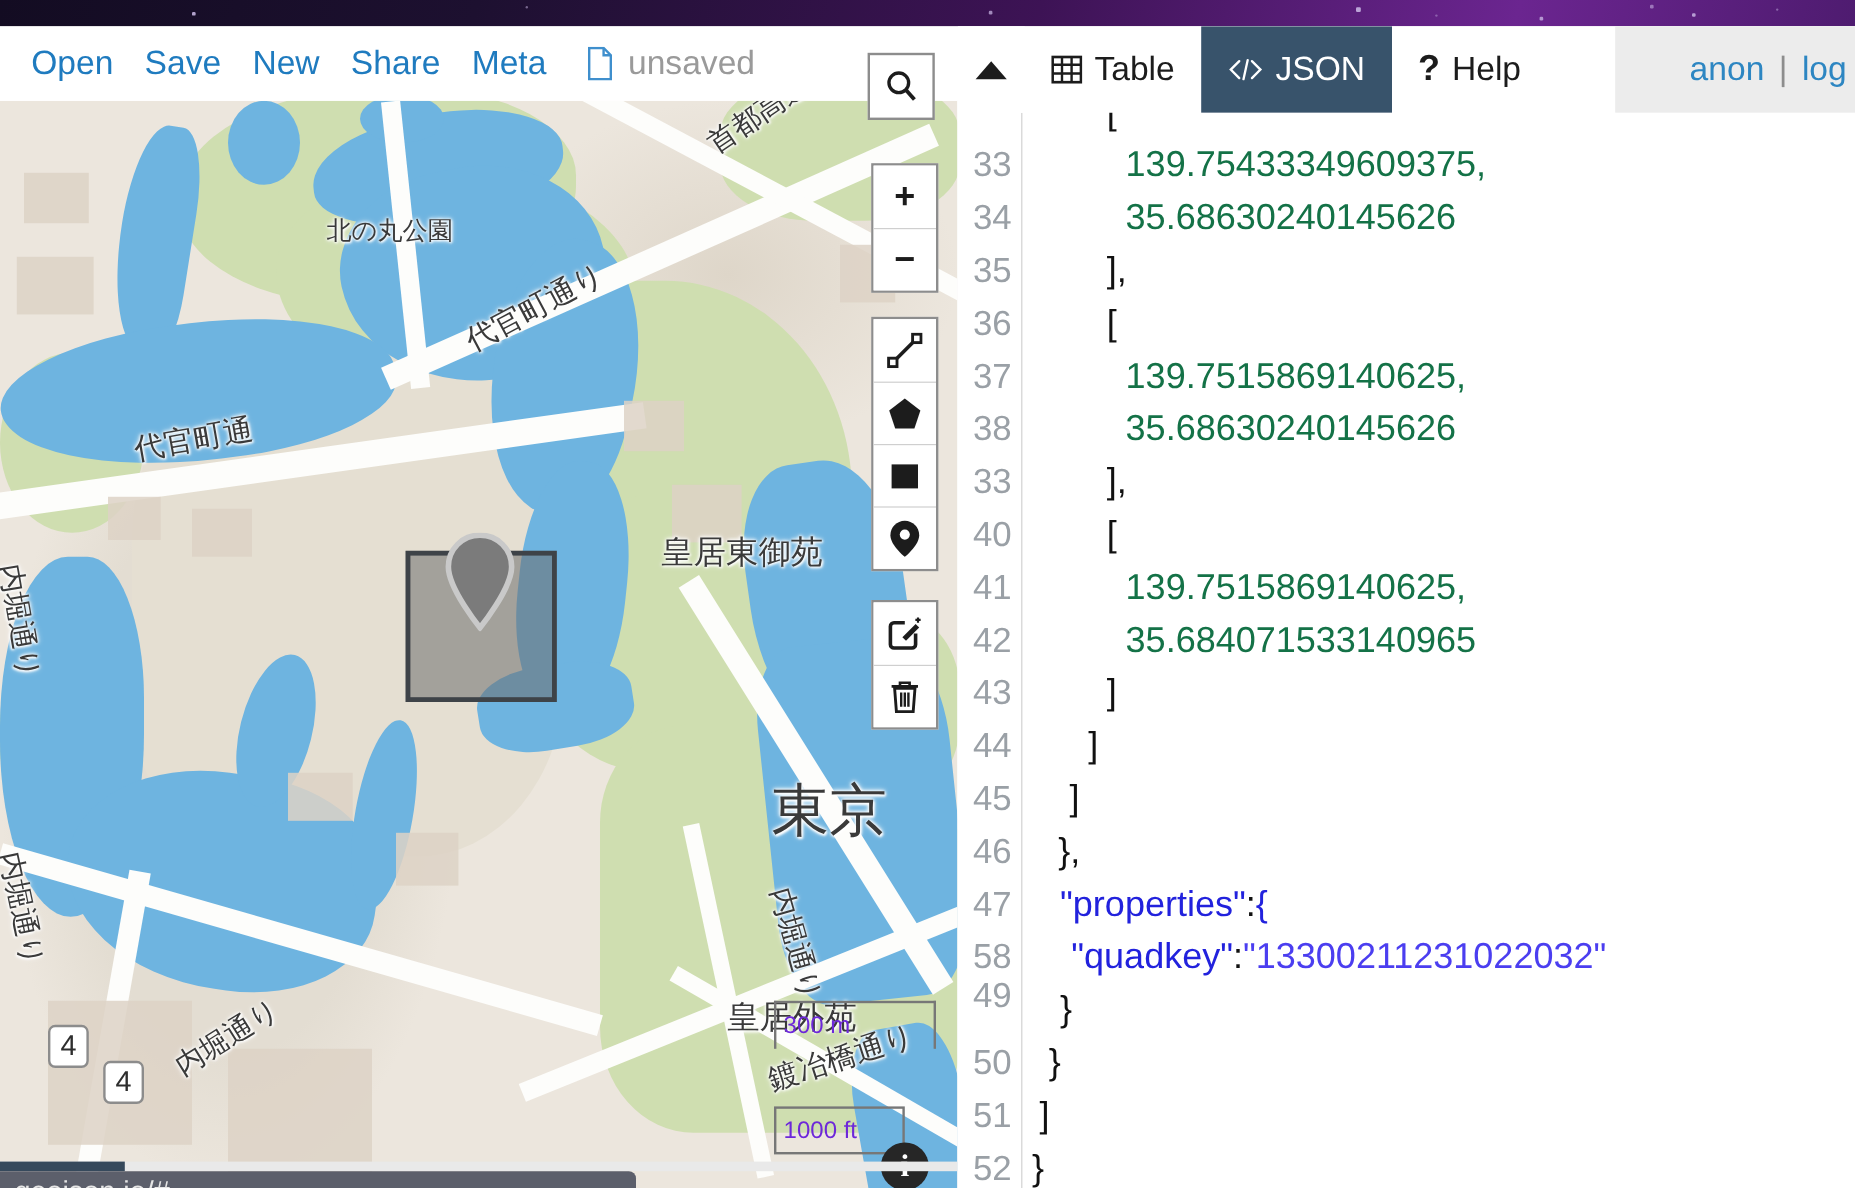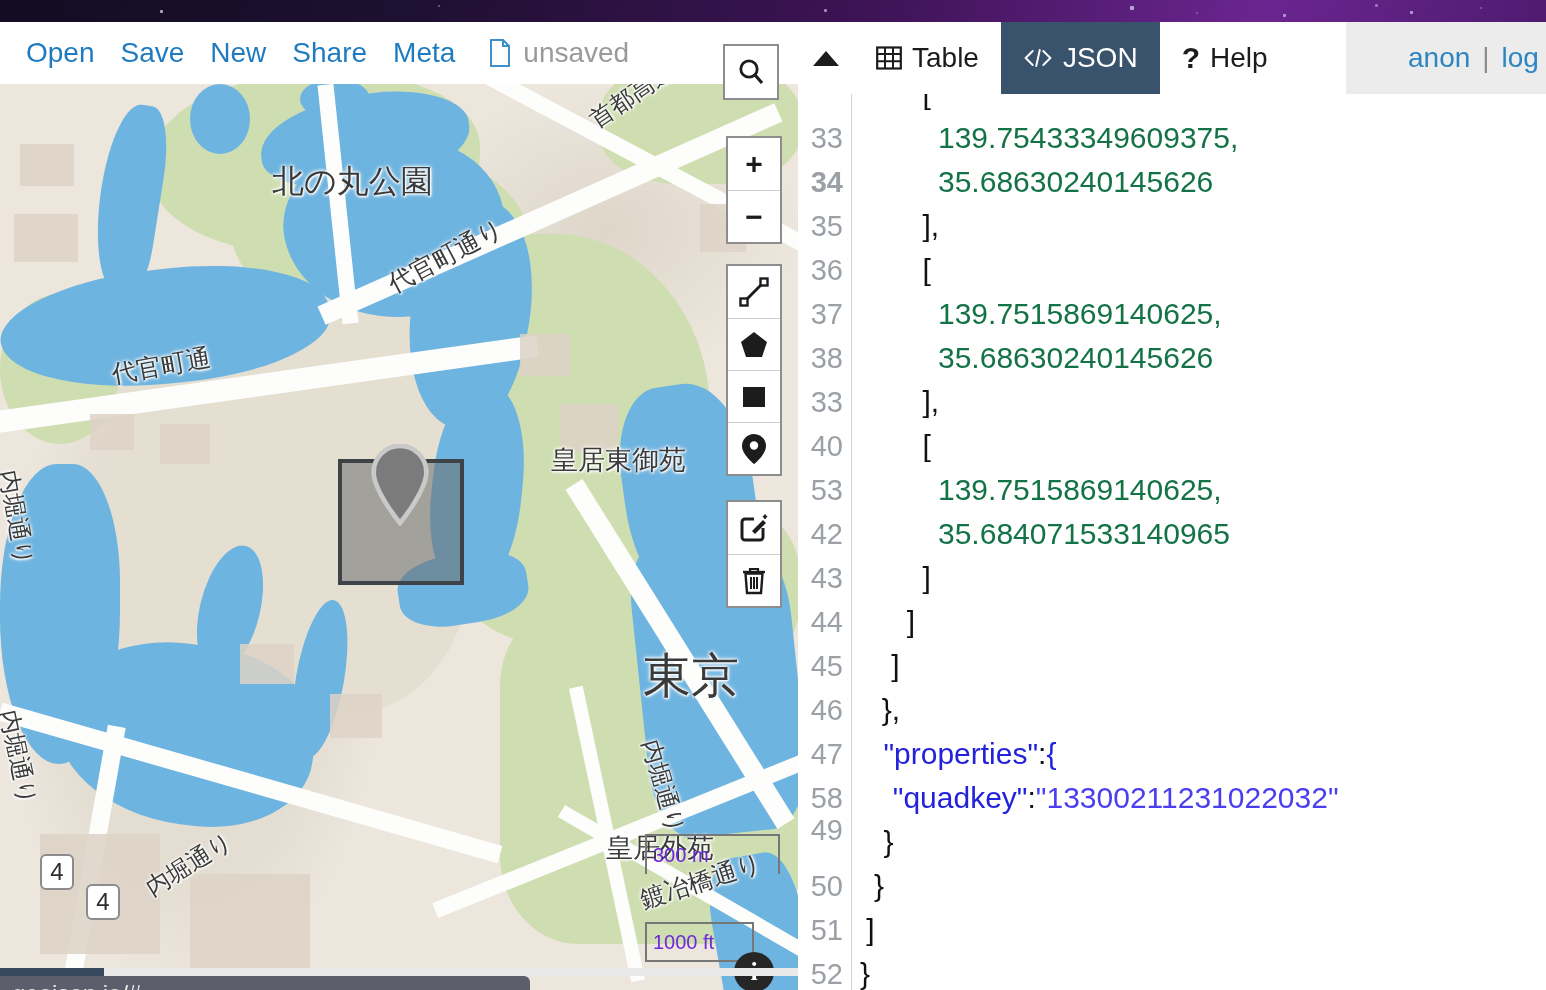--- a/index.html
+++ b/index.html
@@ -320,21 +320,21 @@
       <div class="bldg" style="left:700px;top:120px;width:46px;height:48px;"></div>
       <div class="bldg" style="left:40px;top:750px;width:120px;height:120px;"></div>
       <div class="bldg" style="left:190px;top:790px;width:120px;height:110px;"></div>
 
       <div id="feature-rect"></div>
       <svg id="feature-marker" viewBox="0 0 30 42">
         <path d="M15 1 C7.5 1 1.5 7 1.5 14.5 C1.5 24 15 40.5 15 40.5 C15 40.5 28.5 24 28.5 14.5 C28.5 7 22.5 1 15 1 Z" fill="#7b7b7b" stroke="#c9c9c9" stroke-width="2.4"></path>
       </svg>
 
       <div id="label-layer">
-          <div class="jlabel" style="left: 272px; top: 76px; font-size: 32px;">北の丸公園</div>
+          <div class="jlabel" style="left: 272px; top: 94px; font-size: 21px;">北の丸公園</div>
           <div class="jlabel" style="left: 390px; top: 185px; font-size: 25px; transform: rotate(-28deg); transform-origin: left center;">代官町通り</div>
           <div class="jlabel" style="left: 112px; top: 274px; font-size: 25px; transform: rotate(-10deg); transform-origin: left center;">代官町通</div>
           <div class="jlabel" style="left: 551px; top: 358px; font-size: 27px;">皇居東御苑</div>
           <div class="jlabel" style="left: 643px; top: 560px; font-size: 48px;">東京</div>
           <div class="jlabel" style="left: 606px; top: 746px; font-size: 27px;">皇居外苑</div>
           <div class="jlabel" style="left: 641px; top: 800px; font-size: 25px; transform: rotate(-18deg); transform-origin: left center;">鍍冶橋通り</div>
           <div class="jlabel" style="left: 650px; top: 640px; font-size: 24px; transform: rotate(74deg); transform-origin: left center;">内堀通り</div>
           <div class="jlabel" style="left: 8px; top: 370px; font-size: 24px; transform: rotate(80deg); transform-origin: left center;">内堀通り</div>
           <div class="jlabel" style="left: 8px; top: 610px; font-size: 24px; transform: rotate(78deg); transform-origin: left center;">内堀通り</div>
           <div class="jlabel" style="left: 148px; top: 790px; font-size: 24px; transform: rotate(-32deg); transform-origin: left center;">内堀通り</div>
@@ -464,28 +464,28 @@
       <div id="auth-area">
         <a>anon</a>
         <span id="auth-sep">|</span>
         <a>log</a>
       </div>
     </div>
 
     <div id="code-area">
       <div id="gutter">
           <div class="lineno" style="top: 22px;">33</div>
-          <div class="lineno" style="top: 66px; font-weight: bold;">34</div>
+          <div class="lineno" style="top: 66px;">34</div>
           <div class="lineno" style="top: 110px;">35</div>
           <div class="lineno" style="top: 154px;">36</div>
           <div class="lineno" style="top: 198px;">37</div>
           <div class="lineno" style="top: 242px;">38</div>
           <div class="lineno" style="top: 286px;">33</div>
           <div class="lineno" style="top: 330px;">40</div>
-          <div class="lineno" style="top: 374px;">53</div>
+          <div class="lineno" style="top: 374px;">41</div>
           <div class="lineno" style="top: 418px;">42</div>
           <div class="lineno" style="top: 462px;">43</div>
           <div class="lineno" style="top: 506px;">44</div>
           <div class="lineno" style="top: 550px;">45</div>
           <div class="lineno" style="top: 594px; text-align: right;">46</div>
           <div class="lineno" style="top: 638px;">47</div>
           <div class="lineno" style="top: 682px;">58</div>
           <div class="lineno" style="top: 714px;">49</div>
           <div class="lineno" style="top: 770px;">50</div>
           <div class="lineno" style="top: 814px;">51</div>

